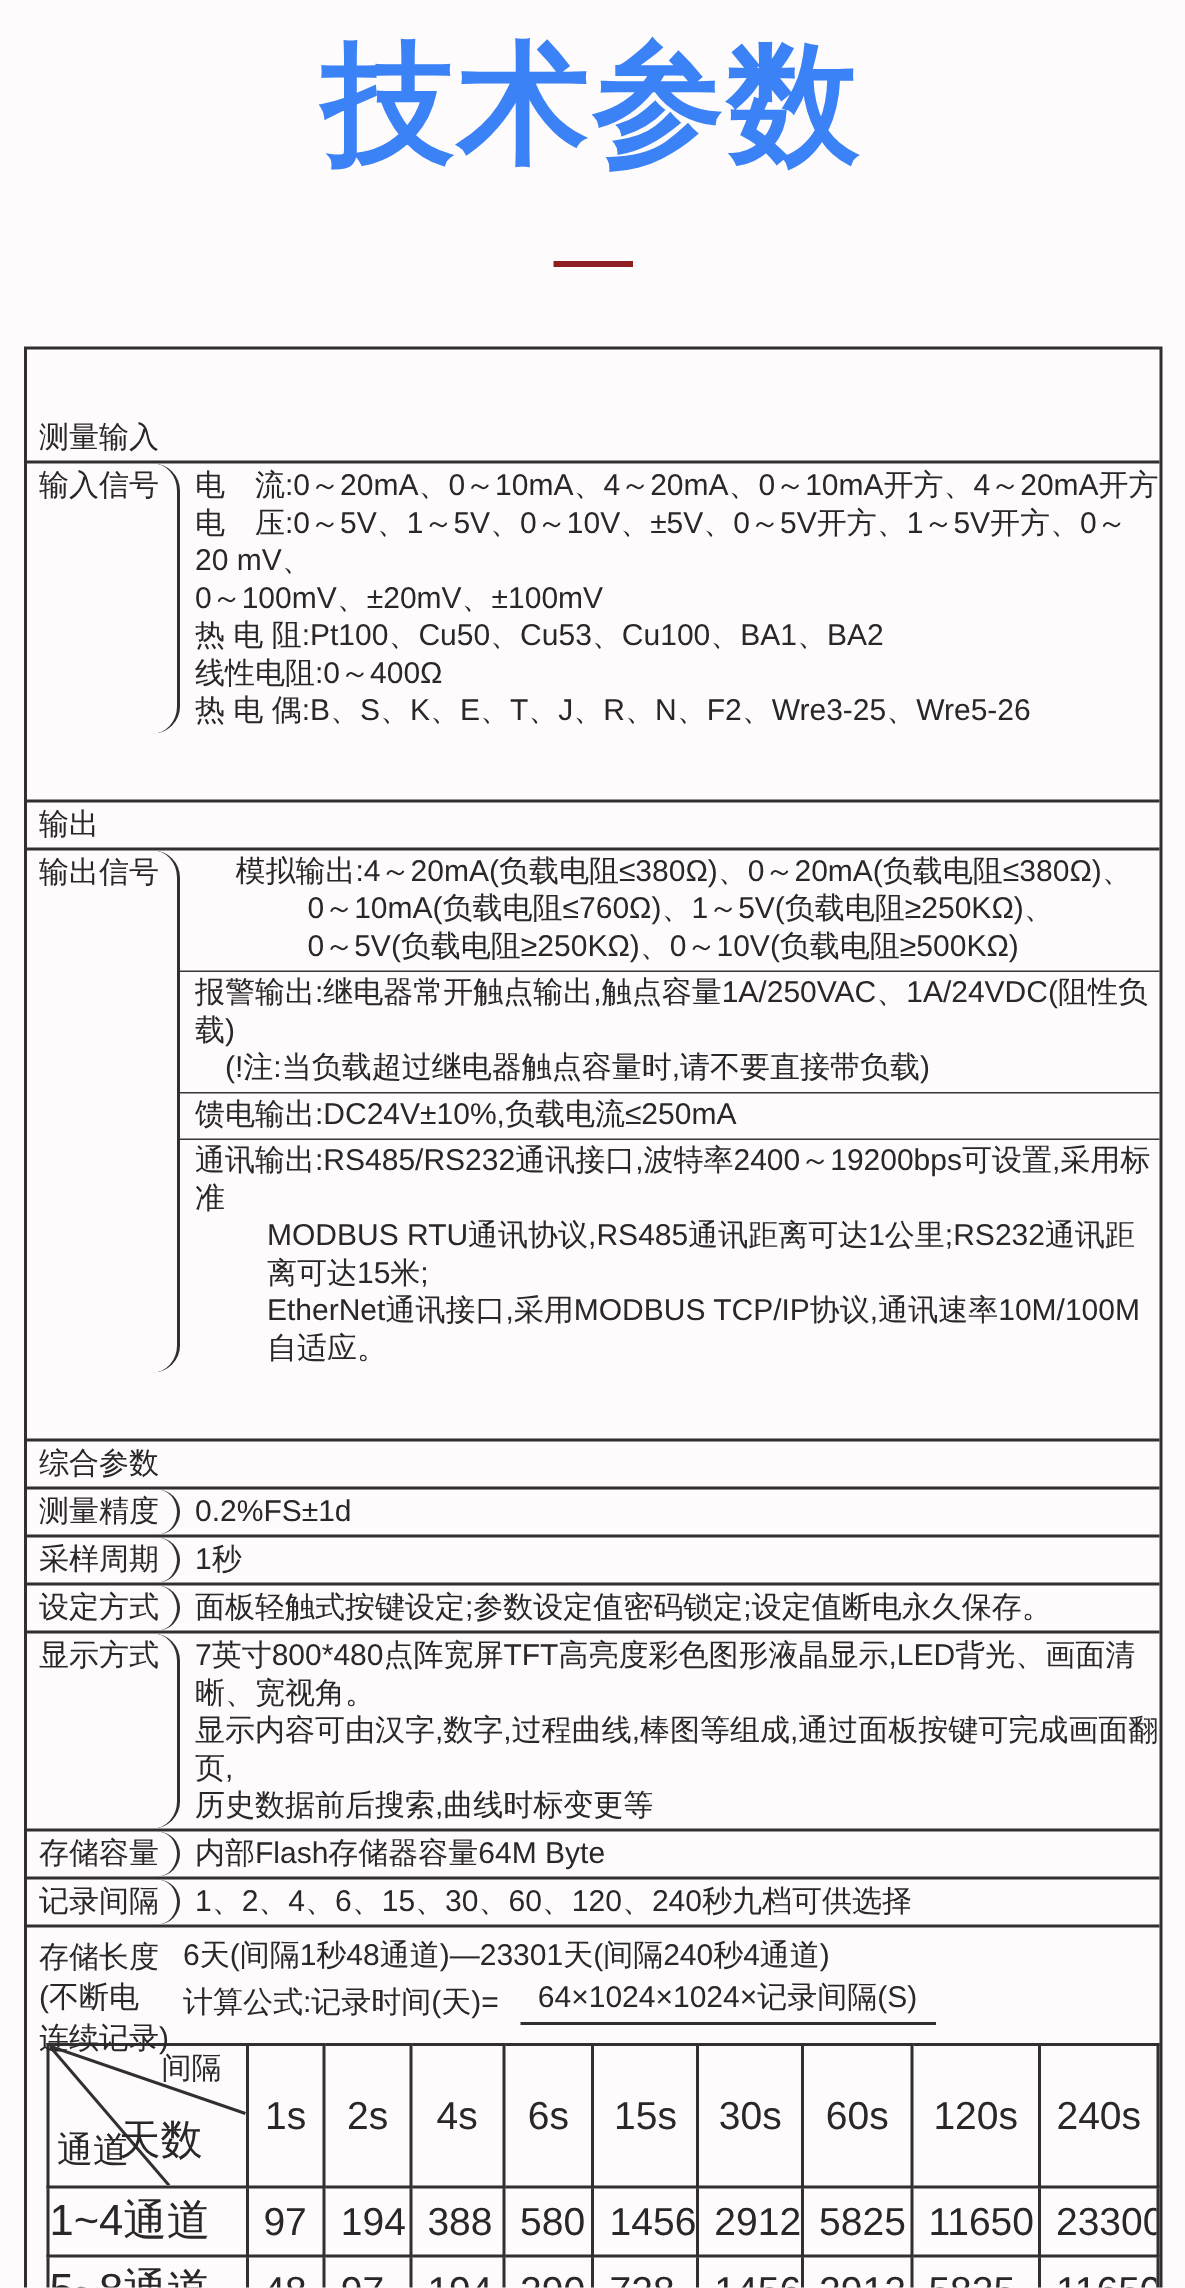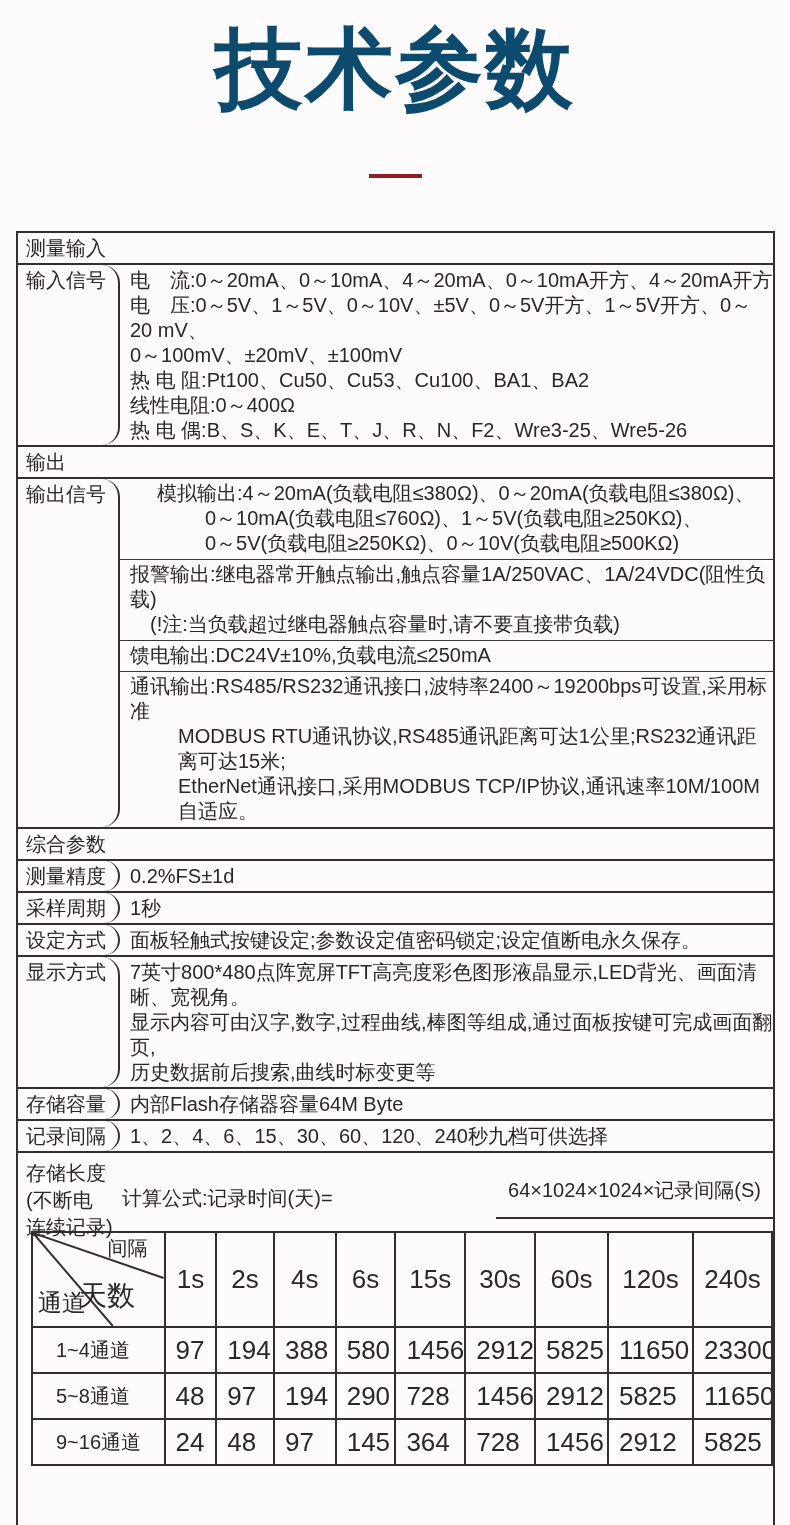--- a/index.html
+++ b/index.html
@@ -15,41 +15,41 @@
     overflow:hidden;
   }
   
   .title {
     padding-top:20px;
     text-align:center;
     font-size:88px;
     line-height:97px;
     font-weight:900;
     letter-spacing:2px;
-    color:#0c4a6e;
+    color:#3b82f6;
   }
   .divider {
     width:53px; height:4px;
     background:#8e1d24;
     margin:57px auto 0 auto;
   }
   
   .spec-table {
     box-sizing:border-box;
     width:759px;
     margin:53px 0 0 16px;
     border:2px solid #332e2f;
     font-size:20px;
     line-height:25px;
     color:#2b2627;
     background:#fdfbfb;
   }
   .sechead { padding:3px 8px 2px 8px; }
   .row { display:flex; border-top:2px solid #332e2f; }
-  .sechead { border-top:2px solid #332e2f; }
+  .sechead { border-top:2px solid #332e2f;margin-top:44px; }
   .row:first-child, .sechead:first-child { border-top:none; }
   .row .label {
     flex:none; width:92px;
     border-right:2px solid #332e2f;
     padding:3px 0 2px 8px;
     border-radius:18px;
   }
   .row .content { flex:1; padding:3px 0 2px 10px; }
   .subcell { padding:2px 0 3px 10px; border-top:1px solid #3a3536; }
   .subcell:first-child { border-top:none;padding-left:37px; }
@@ -58,41 +58,41 @@
   .indent20 { padding-left:20px; }
   
   .bigrow {
     position:relative;
     border-top:2px solid #332e2f;
     padding:5px 0 12px 0;
     min-height:470px;
   }
   .biglabel { position:absolute; left:8px; top:7px; line-height:27px; }
   .range-line { margin:2px 0 0 104px; }
-  .formula { display:flex; align-items:center; margin:20px 0 0 104px;justify-content:space-between; }
+  .formula { display:flex; align-items:center; margin:3px 0 0 104px; }
   .frac { display:inline-block; text-align:center; margin-left:14px; }
-  .frac .num { padding:0 12px 14px 12px; border-bottom:2px solid #332e2f; }
+  .frac .num { padding:0 12px 3px 12px; border-bottom:2px solid #332e2f; }
   .frac .den { padding-top:3px; }
   
   table.matrix {
     border-collapse:collapse;
     table-layout:fixed;
     width:742px;
     margin:12px 0 0 13px;
     font-size:26px;
   }
   table.matrix th, table.matrix td {
     border:2px solid #332e2f;
     font-weight:normal;
     overflow:hidden;
     white-space:nowrap;
   }
   table.matrix th { height:93px; text-align:center; vertical-align:middle; padding:0; }
   table.matrix td { height:40px; text-align:left; padding:2px 2px 2px 10px; vertical-align:middle; }
-  table.matrix td.rowlabel { font-size:20px; padding-left:23px; }
+  table.matrix td.rowlabel { font-size:29px; padding-left:0; }
   .cornercell { position:relative; padding:0;text-decoration:underline; }
   .cornercell svg { position:absolute; top:0; left:0; width:100%; height:100%; }
   .corner-top    { position:absolute; top:3px;  right:16px; font-size:20px; }
   .corner-mid    { position:absolute; top:50px; left:46px;  font-size:28px; }
   .corner-bottom { position:absolute; top:57px; left:5px;   font-size:24px; }
 </style>
 </head>
 <body>
 
 <div class="page">
@@ -176,20 +176,21 @@
       <div class="content">1、2、4、6、15、30、60、120、240秒九档可供选择</div>
     </div>
 
     <div class="bigrow">
       <div class="biglabel">
         <div>存储长度</div>
         <div>(不断电</div>
         <div>连续记录)</div>
       </div>
 
+      <div class="range-line">6天(间隔1秒48通道)—23301天(间隔240秒4通道)</div>
 
       <div class="formula">
         <span>计算公式:记录时间(天)=</span>
         <span class="frac">
           <span class="num" style="display:block;">64×1024×1024×记录间隔(S)</span>
         </span>
       </div>
 
       <table class="matrix">
         <colgroup>

